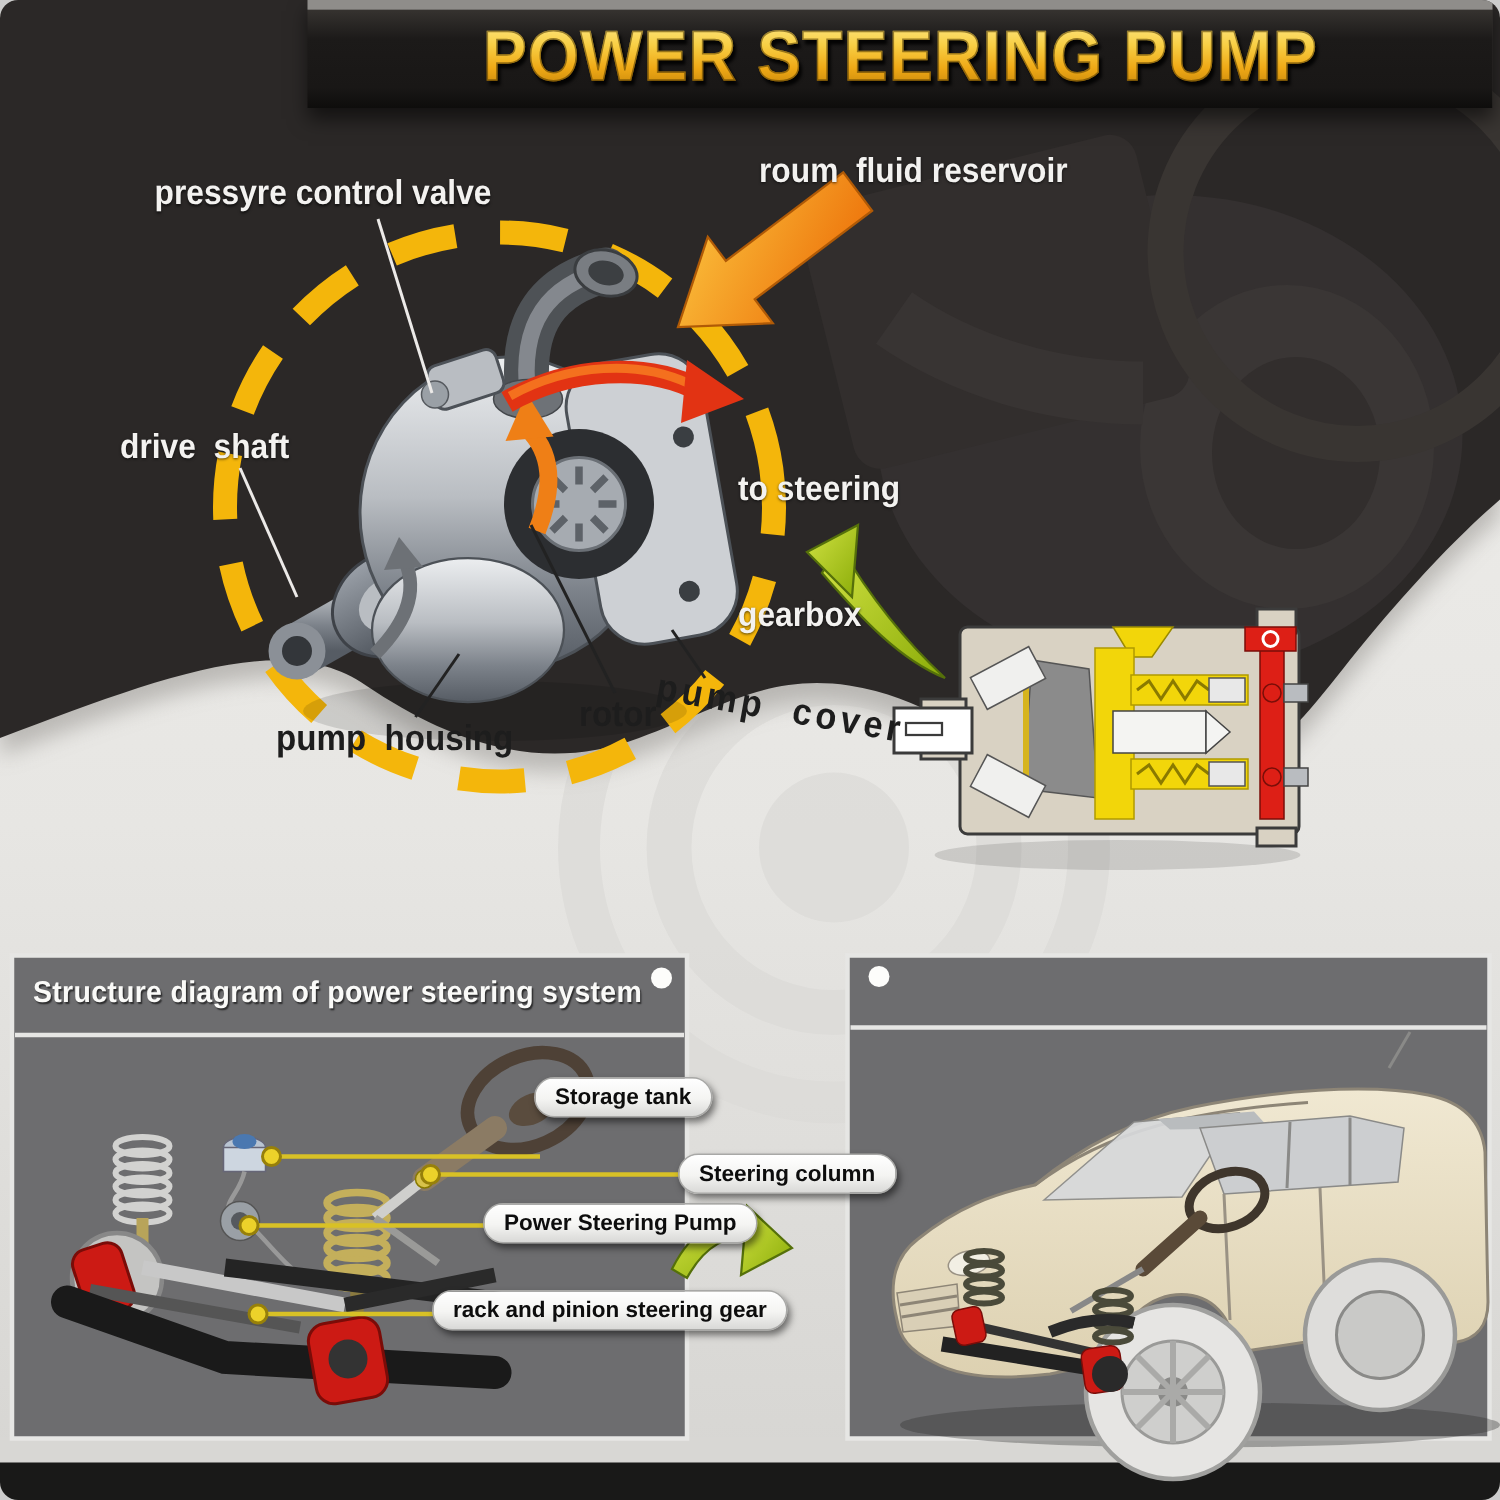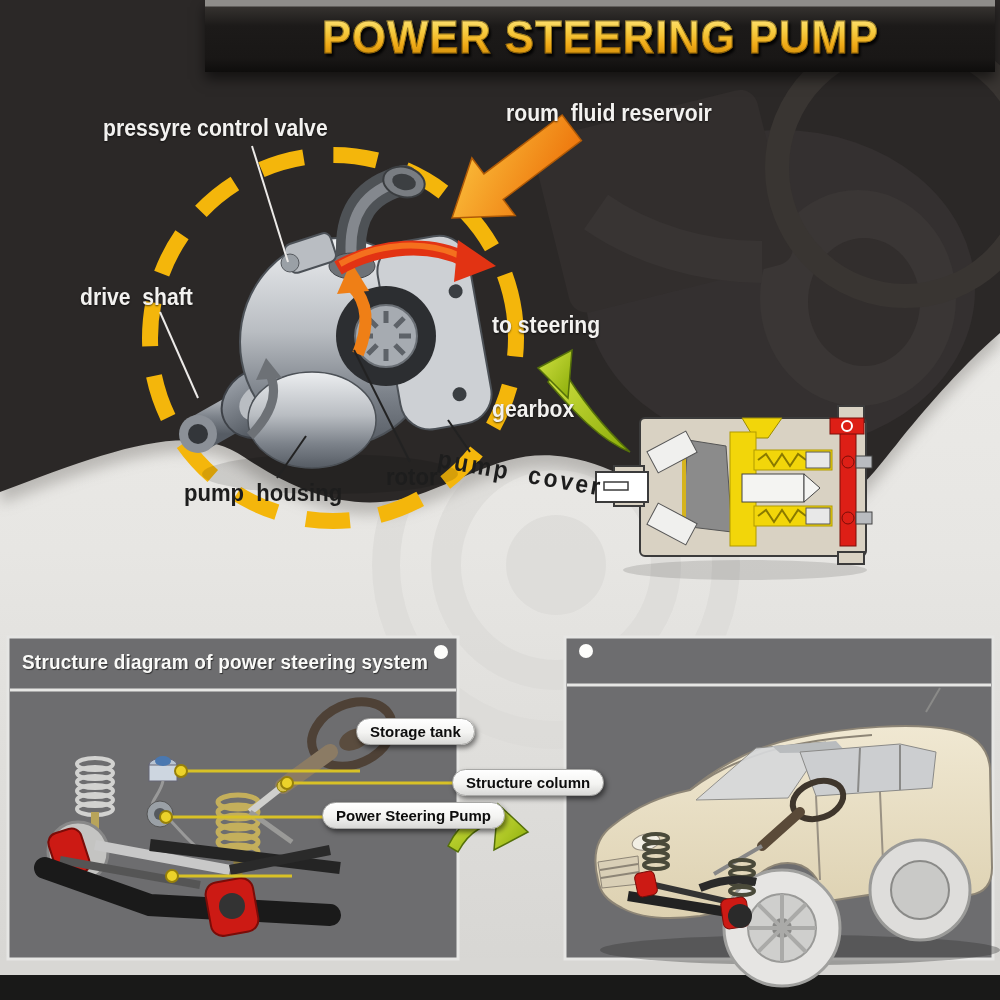--- a/index.html
+++ b/index.html
@@ -1,18 +1,18 @@
 <!DOCTYPE html>
 <html><head>
 <meta charset="utf-8">
 <style>
   html,body{margin:0;padding:0;background:#ccc;}
   .stage{
     position:relative;width:1000px;height:1000px;overflow:hidden;
-    background:#eeedea;font-family:"Liberation Sans",sans-serif;
+    background:#eeedea;font-family:"Liberation Sans",sans-serif;border-radius:12px;
   }
   .art{position:absolute;left:0;top:0;width:1000px;height:1000px;}
   
   .banner{
     position:absolute;left:205px;top:0;width:790px;height:72px;
     background:linear-gradient(180deg,#8f8d8a 0px,#8f8d8a 6px,#35322f 7px,#1c1a19 26px,#191716 58px,#0e0d0c 72px);
     box-shadow:0 7px 12px rgba(0,0,0,.55);
     display:flex;align-items:center;justify-content:center;
   }
   .banner-title{
@@ -358,16 +358,17 @@
   <span>to steering</span>
   <span>gearbox</span>
 </div>
 <div class="lbl black" style="left:184px;top:479px;">pump  housing</div>
 <div class="lbl black" style="left:386px;top:463px;">rotor</div>
 <div class="lbl black rotated" style="left:438px;top:444px;">pump  cover</div>
 
 <div class="panel-title">Structure diagram of power steering system</div>
 
 <div class="pill" style="left:356px;top:718px;">Storage tank</div>
-<div class="pill" style="left:452px;top:769px;">Structure column</div>
+<div class="pill" style="left:452px;top:769px;">Steering column</div>
 <div class="pill" style="left:322px;top:802px;">Power Steering Pump</div>
+<div class="pill" style="left:288px;top:860px;">rack and pinion steering gear</div>
 
 </div>
 
 </body></html>

